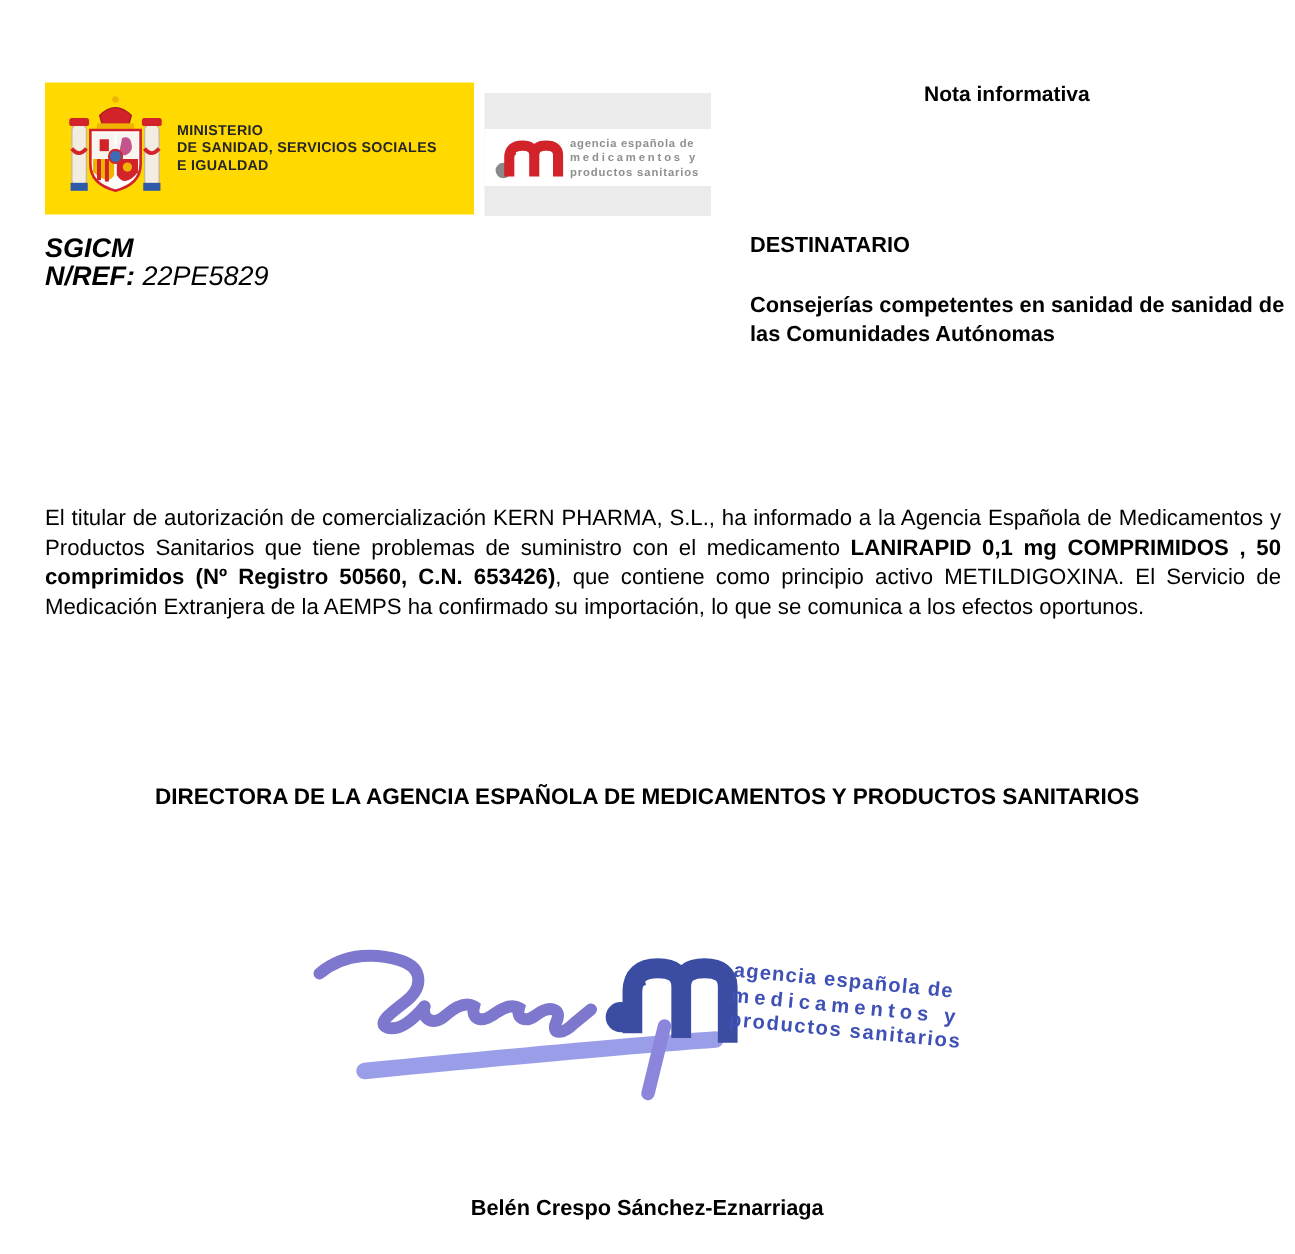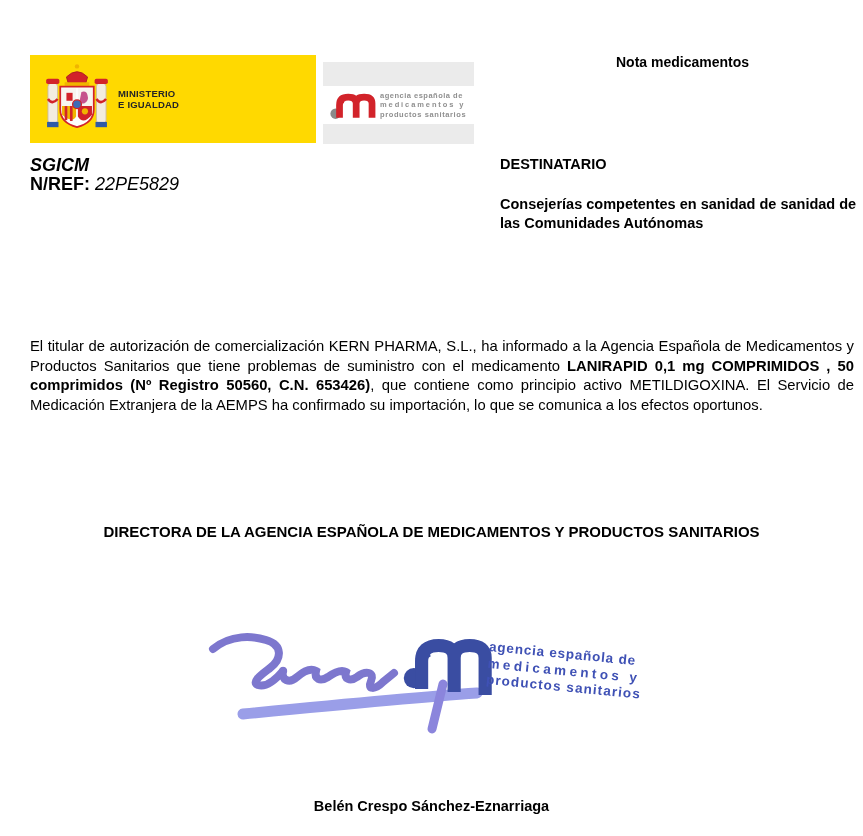--- a/index.html
+++ b/index.html
@@ -15,21 +15,21 @@
   .aemps-block { width:151px; height:82px; margin-left:7px; margin-top:7px; display:flex; flex-direction:column; }
   .aemps-band { margin-top:24px; height:38px; background:#fff; display:flex; align-items:center; padding-left:7px; }
   .aemps-text { margin-left:4px; font-size:7.5px; font-weight:600; line-height:9.5px; color:#8f8f8f; white-space:nowrap; }
   .aemps-text .ls1 { letter-spacing:.5px; }
   .aemps-text .ls2 { letter-spacing:1.9px; }
   .aemps-text .ls3 { letter-spacing:.6px; }
 
   
   .refs { position:absolute; left:30px; top:156px; font-size:18px; line-height:19px; }
   .refs .unit { font-weight:bold; font-style:italic; }
-  .refs .reflabel { font-weight:bold; }
+  .refs .reflabel { font-weight:bold;font-style:italic; }
   .refs .refvalue { font-style:italic; }
   .dest { position:absolute; left:500px; top:156px; width:360px; font-size:14.5px; font-weight:bold; }
   .dest .heading { margin-bottom:23px; }
   .dest .addr { line-height:19px; }
 
   
   .para { position:absolute; left:30px; top:337px; width:824px; font-size:14.8px; line-height:19.5px; text-align:justify; }
   .para .bold { font-weight:bold; }
 
   
@@ -44,21 +44,21 @@
                 color:#3F51B5; font-weight:bold; font-size:13.5px; line-height:16.5px; white-space:nowrap; }
   .stamp-text .ls1 { letter-spacing:.8px; }
   .stamp-text .ls2 { letter-spacing:3.4px; }
   .stamp-text .ls3 { letter-spacing:1.1px; }
 </style>
 </head>
 <body>
 
 <div class="page">
 
-  <div class="nota">Nota medicamentos</div>
+  <div class="nota">Nota informativa</div>
 
   <div class="logos">
     <div class="min-block" style="background:#FFD900">
       <svg width="62" height="74" viewBox="0 0 70 84">
 
         <rect x="2" y="24" width="11" height="46" rx="4" fill="#f3ece0" stroke="#c9b79a" stroke-width="1"></rect>
         <rect x="57" y="24" width="11" height="46" rx="4" fill="#f3ece0" stroke="#c9b79a" stroke-width="1"></rect>
         <rect x="0" y="19" width="15" height="6" rx="2" fill="#d2232a"></rect>
         <rect x="55" y="19" width="15" height="6" rx="2" fill="#d2232a"></rect>
         <rect x="1" y="68" width="13" height="6" fill="#2e5aa8"></rect>
@@ -77,20 +77,21 @@
         <path d="M40 34 q6 -2 7 4 q2 6 -4 9 q-5 1 -5 -3 z" fill="#c6538c"></path>
         <path d="M18 50 h16 v12 q-4 8 -16 -2 z" fill="#f0b400"></path>
         <rect x="21" y="50" width="3" height="16" fill="#d2232a"></rect>
         <rect x="27" y="50" width="3" height="17" fill="#d2232a"></rect>
         <path d="M36 50 h16 v10 q-10 12 -16 2 z" fill="#d2232a"></path>
         <circle cx="44" cy="56" r="3.5" fill="#f0b400"></circle>
         <circle cx="35" cy="48" r="5" fill="#3f6ab5" stroke="#d2232a" stroke-width="1.5"></circle>
       </svg>
       <div class="min-text">
         <div>MINISTERIO</div>
+        <div>DE SANIDAD, SERVICIOS SOCIALES</div>
         <div>E IGUALDAD</div>
       </div>
     </div>
 
     <div class="aemps-block" style="background:#EBEBEB">
       <div class="aemps-band">
         <svg width="46" height="34" viewBox="0 0 58 40">
           <circle cx="7" cy="31" r="6.5" fill="#8A8A8A"></circle>
           <path d="M17 13 Q12 14 12 20 L12 36 M12 20 Q12 10 23 10 Q33 10 33 18 L33 36 M33 18 Q33 10 43 10 Q53 10 53 18 L53 36" fill="none" stroke="#D2232A" stroke-width="8.5"></path>
         </svg>

